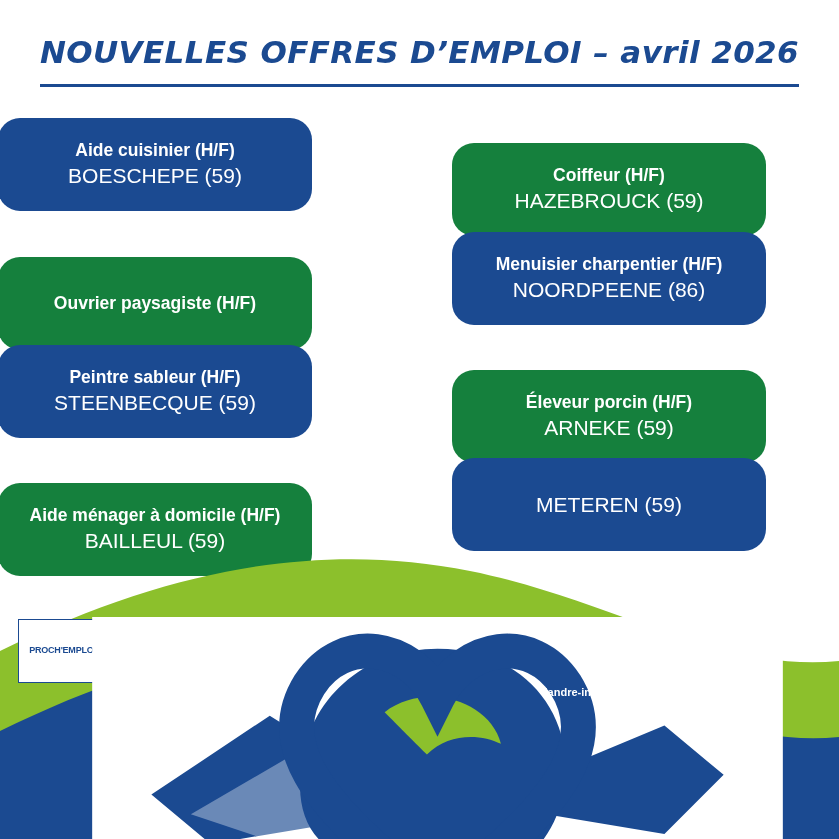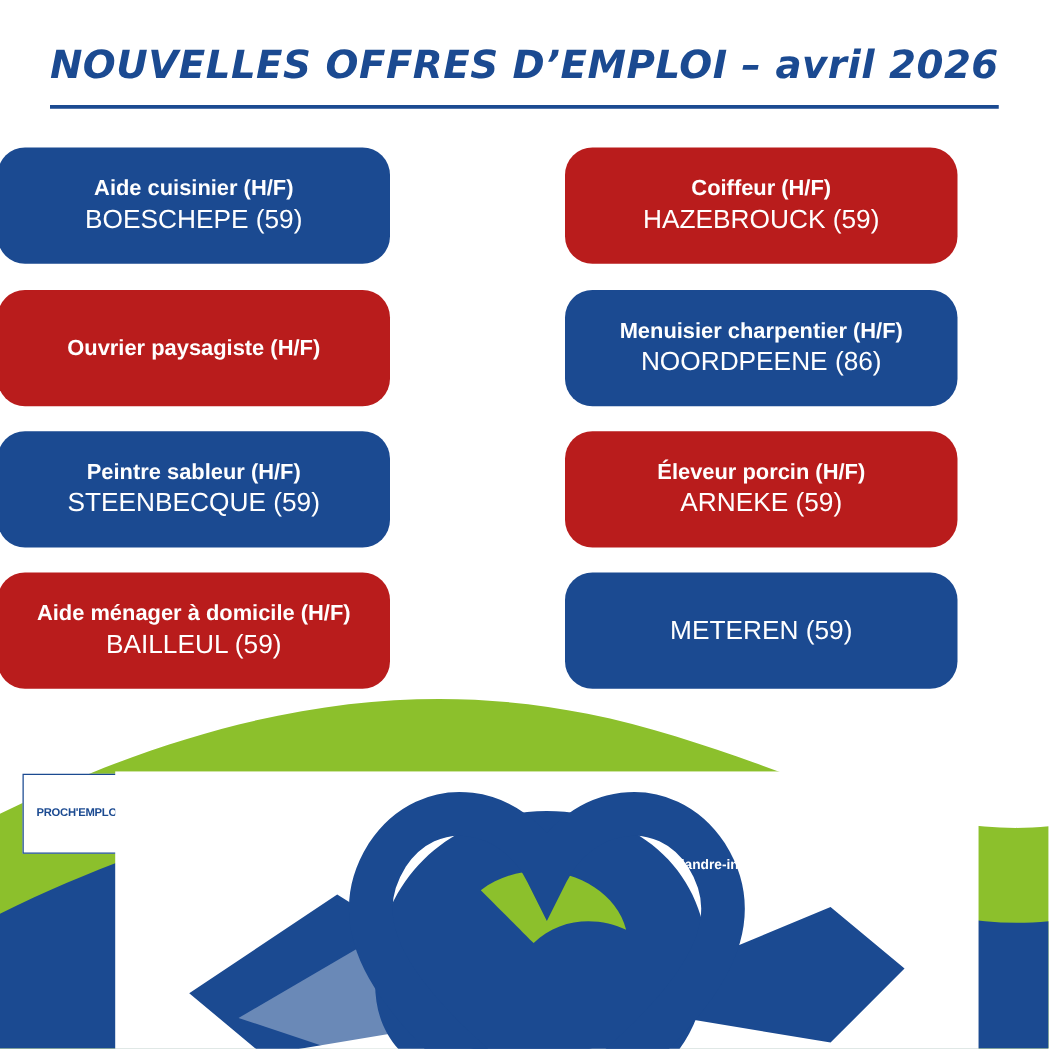--- a/index.html
+++ b/index.html
@@ -71,21 +71,21 @@
     line-height: 1.32;
     white-space: nowrap;
   }
   .card .city {
     font-size: 21px;
     font-weight: normal;
     line-height: 1.32;
     white-space: nowrap;
   }
   .blue  { background: #1b4a91; }
-  .green { background: #b91c1c; }
+  .green { background: #15803d; margin-top: 25px; }
 
   
   .col-left  { left: -2px; }
   .col-right { left: 452px; }
 
   .row1 { top: 0px; }
   .row2 { top: 114px; }
   .row3 { top: 227px; }
   .row4 { top: 340px; }
 

